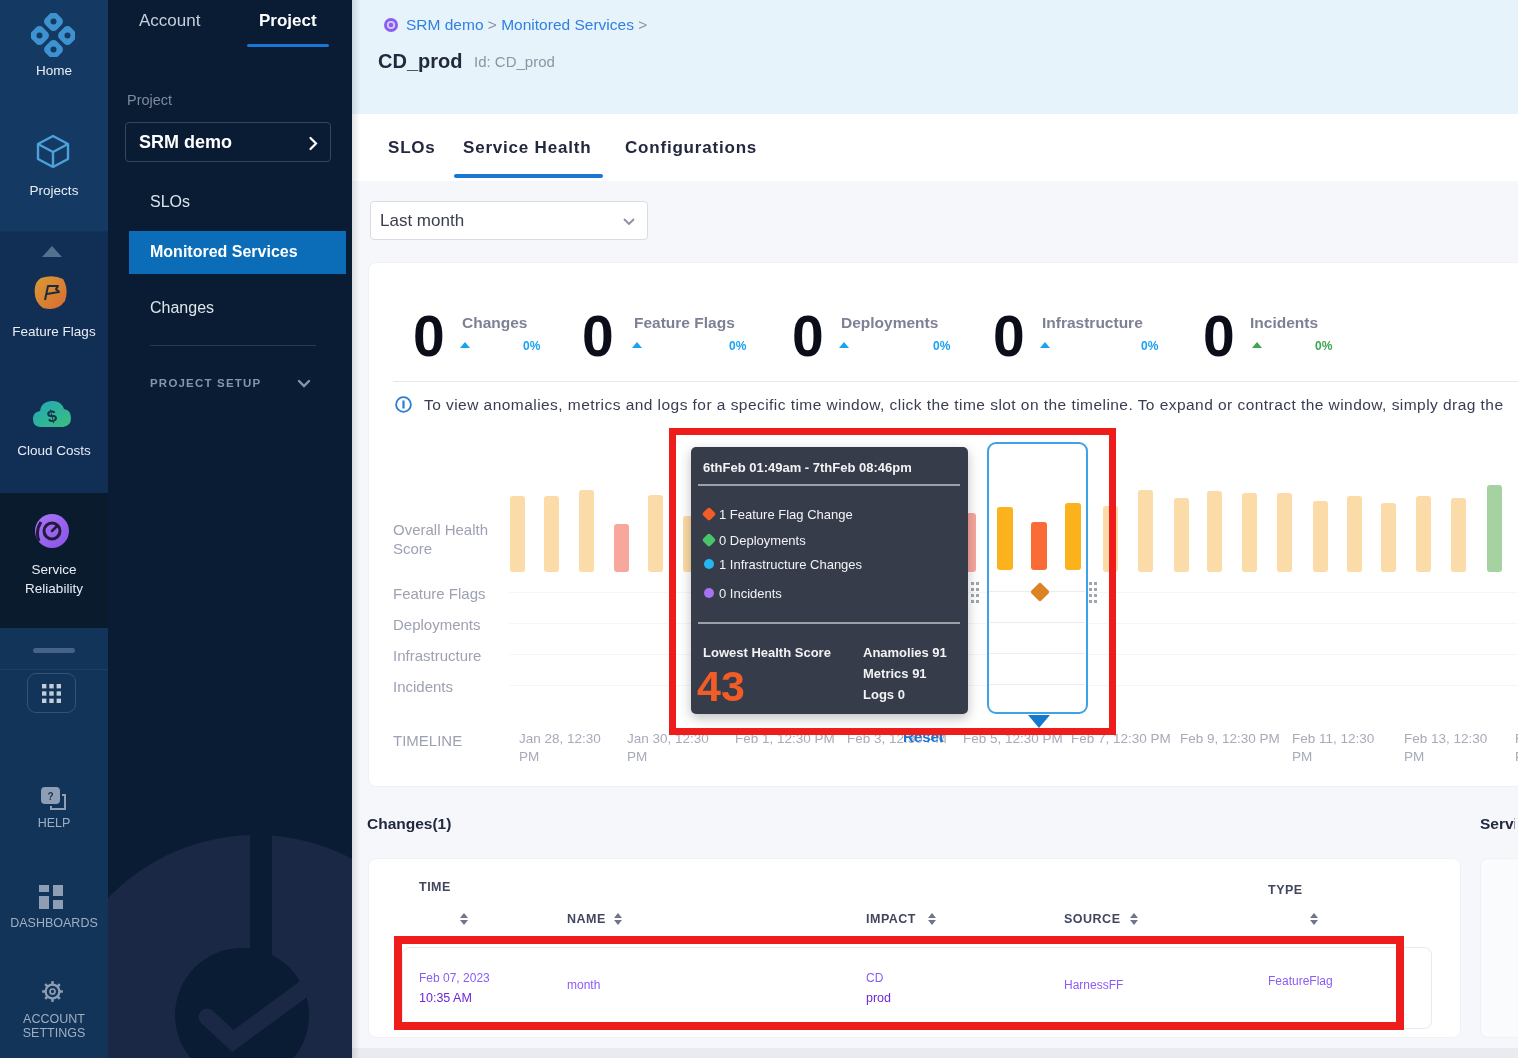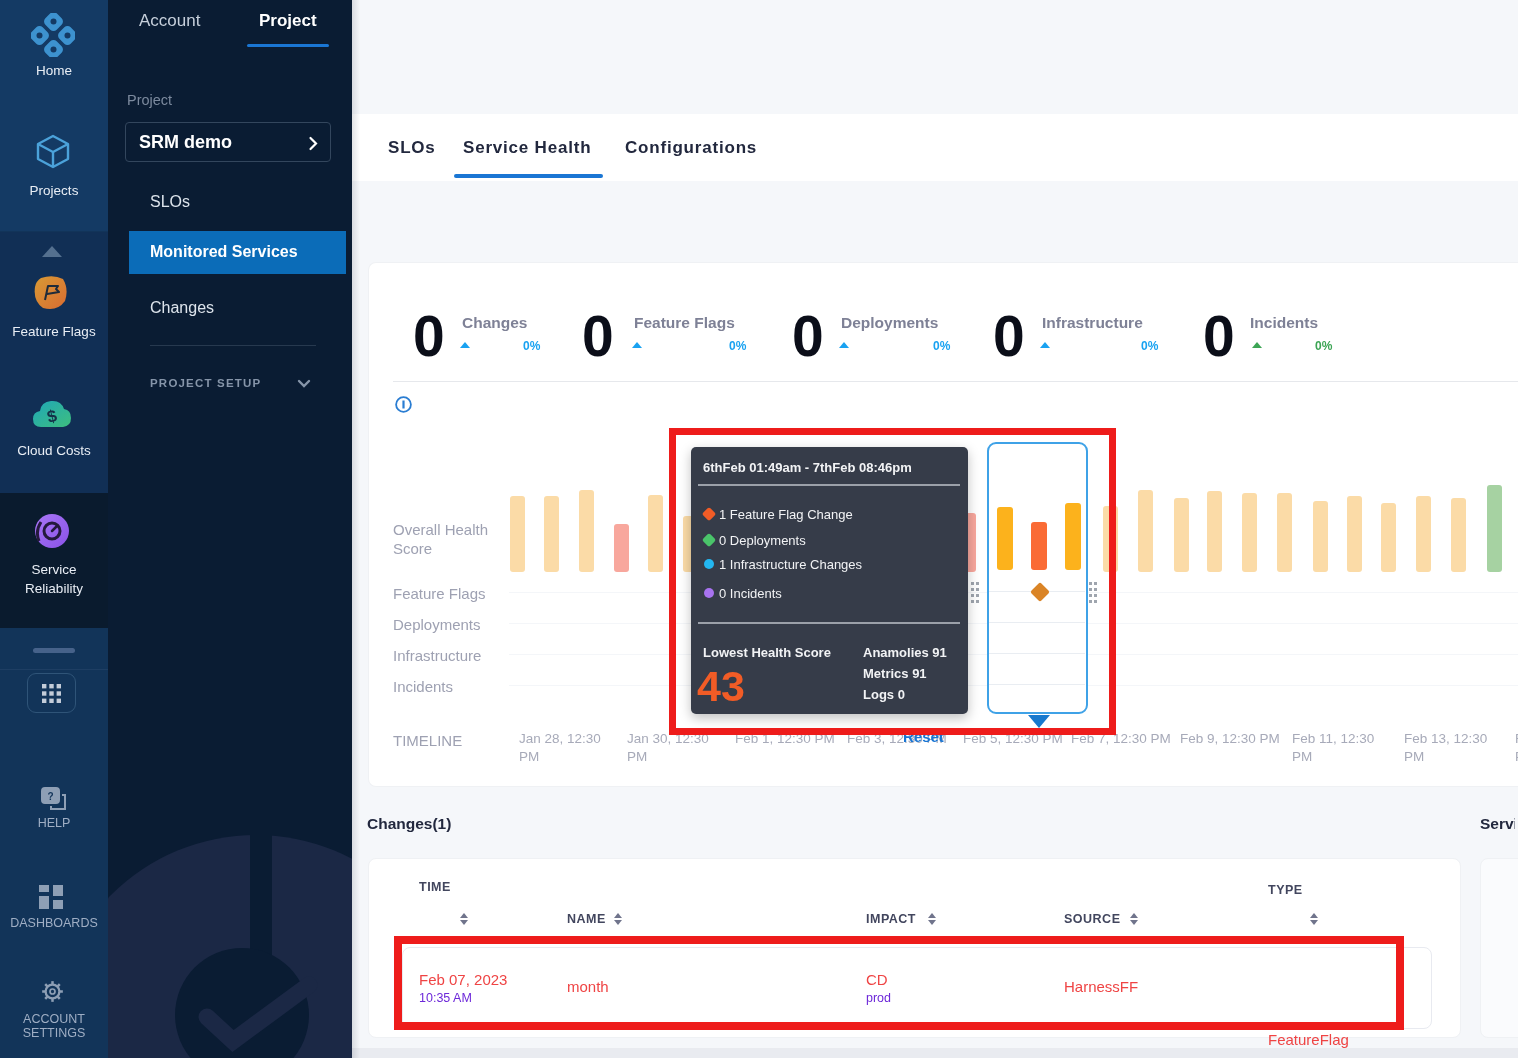--- a/index.html
+++ b/index.html
@@ -45,21 +45,21 @@
 .tl { position:absolute; font-size:13.5px; color:#A7AAB9; line-height:17.5px; white-space:nowrap; }
 
 #tip { position:absolute; left:339px; top:447px; width:277px; height:267px; background:#363C49; border-radius:5px; box-shadow:0 4px 12px rgba(0,0,0,0.25); z-index:5; }
 .tiptxt { position:absolute; color:#F2F3F5; font-size:13px; }
 .mark { position:absolute; width:10px; height:10px; }
 
 #win { position:absolute; left:635px; top:442px; width:101px; height:272px; background:#fff; border:2.5px solid #3FA2E7; border-radius:9px; z-index:4; }
 .redbox { position:absolute; border:7px solid #EE1C1B; z-index:10; }
 
 .th { position:absolute; font-size:12.5px; font-weight:700; color:#42465E; letter-spacing:0.5px; }
-.td { position:absolute; font-size:15px; color:#ef4444; }
+.td { position:absolute; font-size:12px; color:#8b5cf6; }
 .tdsub { position:absolute; font-size:12.5px; color:#6d28d9; }
 .sort { position:absolute; width:8px; height:12px; }
 .sort:before { content:""; position:absolute; left:0; top:0; border-left:4px solid transparent; border-right:4px solid transparent; border-bottom:5px solid #70748C; }
 .sort:after { content:""; position:absolute; left:0; bottom:0; border-left:4px solid transparent; border-right:4px solid transparent; border-top:5px solid #70748C; }
 </style>
 </head>
 <body>
 <div id="rail">
   <div class="sec-top"></div>
   <div class="sec-mid"></div>
@@ -200,25 +200,40 @@
   <div class="nv-item" style="top:299px">Changes</div>
   <div class="abs" style="left:42px;top:345px;width:166px;height:1px;background:#27394F"></div>
   <div class="abs" style="left:42px;top:377px;font-size:11.5px;font-weight:700;letter-spacing:1.2px;color:#8695A9">PROJECT SETUP</div>
   <svg class="abs" style="left:189px;top:379px" width="14" height="9" viewBox="0 0 14 9" fill="none" stroke="#8695A9" stroke-width="2.4" stroke-linecap="round">
       <path d="M2 2 L7 7 L12 2"></path>
     </svg>
 </div>
 
 <div id="main-shadow"></div>
 <div id="main">
+  <div id="hdr">
+    <svg class="abs" style="left:32px;top:18px" width="14" height="14" viewBox="0 0 14 14">
+      <circle cx="7" cy="7" r="7" fill="#8B5CF1"></circle>
+      <circle cx="7" cy="7" r="3.2" fill="none" stroke="#D9CCF8" stroke-width="1.8"></circle>
+    </svg>
+    <div class="abs" style="left:54px;top:16px;font-size:15.5px;color:#2F80E2">SRM demo <span style="color:#8A8FA0">&gt;</span> Monitored Services <span style="color:#8A8FA0">&gt;</span></div>
+    <div class="abs" style="left:26px;top:50px;font-size:20px;font-weight:700;color:#22283E">CD_prod</div>
+    <div class="abs" style="left:122px;top:53px;font-size:15px;color:#8E93A6">Id: CD_prod</div>
+  </div>
   <div id="tabs">
     <div class="tab" style="left:36px">SLOs</div>
     <div class="tab" style="left:111px;font-weight:700">Service Health</div>
     <div class="tab" style="left:273px">Configurations</div>
     <div id="tab-underline"></div>
+  </div>
+  <div id="select">
+    <div class="abs" style="left:9px;top:9px;font-size:17px;color:#3A3E4E">Last month</div>
+    <svg class="abs" style="left:252px;top:16px" width="12" height="8" viewBox="0 0 12 8" fill="none" stroke="#8A8FA0" stroke-width="1.8" stroke-linecap="round">
+        <path d="M1.5 1.5 L6 6 L10.5 1.5"></path>
+      </svg>
   </div>
 
   <div class="card" id="card1"></div>
   <div class="abs" style="left:15px;top:815px;font-size:15.5px;font-weight:700;color:#22283E">Changes(1)</div>
   <div class="abs" style="left:1128px;top:815px;width:35px;overflow:hidden;font-size:15.5px;font-weight:700;color:#22283E;white-space:nowrap">Service Dependency</div>
   <div class="card" id="card2"></div>
   <div class="card" id="card3"></div>
   <div id="bottomstrip"></div>
 
   <div class="big0" style="left:61px;top:308px">0</div>
@@ -240,20 +255,21 @@
   <div class="big0" style="left:851px;top:308px">0</div>
   <div class="statlbl" style="left:898px;top:314px">Incidents</div>
   <div class="uptri" style="left:900px;top:342px;border-bottom-color:#3DA555"></div>
   <div class="statpct" style="left:963px;top:339px;color:#3DA555">0%</div>
   <div class="abs" style="left:41px;top:381px;width:1125px;height:1px;background:#E6E8EC"></div>
 
   <svg class="abs" style="left:43px;top:396px" width="17" height="17" viewBox="0 0 17 17" fill="none" stroke="#2A7DD2" stroke-width="1.8">
     <circle cx="8.5" cy="8.5" r="7.4"></circle>
       <path d="M8.5 4.5 L8.5 12.5" stroke-width="2.2"></path>
   </svg>
+  <div class="abs" style="left:72px;top:396px;font-size:15.5px;letter-spacing:0.45px;color:#383D52;white-space:nowrap">To view anomalies, metrics and logs for a specific time window, click the time slot on the timeline. To expand or contract the window, simply drag the</div>
 
   <div class="chlbl" style="left:41px;top:521px">Overall Health</div>
   <div class="chlbl" style="left:41px;top:540px">Score</div>
   <div class="chlbl" style="left:41px;top:585px">Feature Flags</div>
   <div class="chlbl" style="left:41px;top:616px">Deployments</div>
   <div class="chlbl" style="left:41px;top:647px">Infrastructure</div>
   <div class="chlbl" style="left:41px;top:678px">Incidents</div>
   <div class="chlbl" style="left:41px;top:732px">TIMELINE</div>
 
   <div id="bars">
@@ -369,14 +385,14 @@
   <div class="th" style="left:712px;top:912px">SOURCE</div>
     <div class="sort" style="left:778px;top:913px"></div>
   <div class="th" style="left:916px;top:883px">TYPE</div>
     <div class="sort" style="left:958px;top:913px"></div>
   <div class="td" style="left:67px;top:971px">Feb 07, 2023</div>
   <div class="tdsub" style="left:67px;top:991px">10:35 AM</div>
   <div class="td" style="left:215px;top:978px">month</div>
   <div class="td" style="left:514px;top:971px">CD</div>
   <div class="tdsub" style="left:514px;top:991px">prod</div>
   <div class="td" style="left:712px;top:978px">HarnessFF</div>
-  <div class="td" style="left:916px;top:1031px">FeatureFlag</div>
+  <div class="td" style="left:916px;top:974px">FeatureFlag</div>
 </div>
 
 </body></html>

